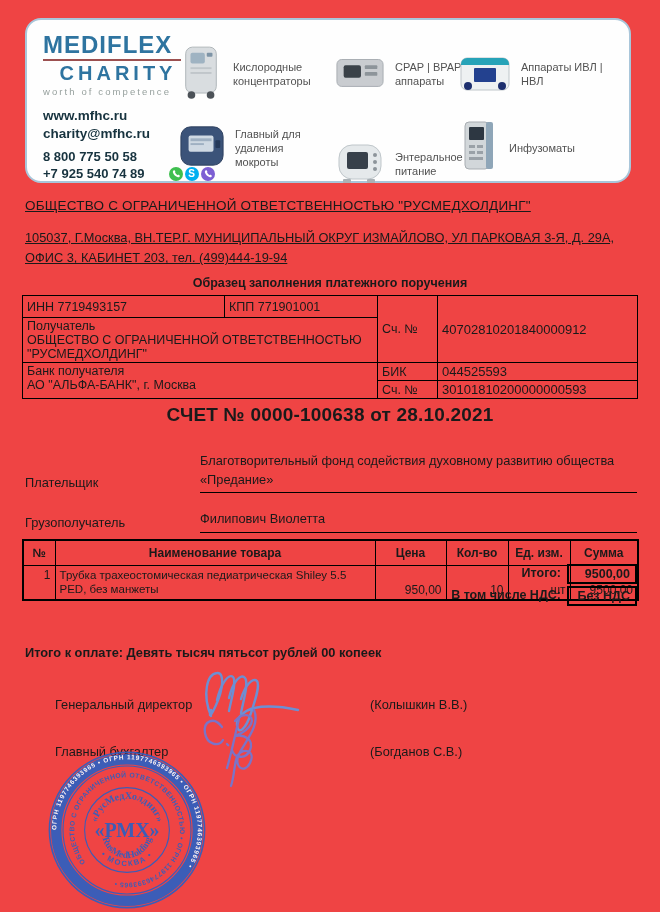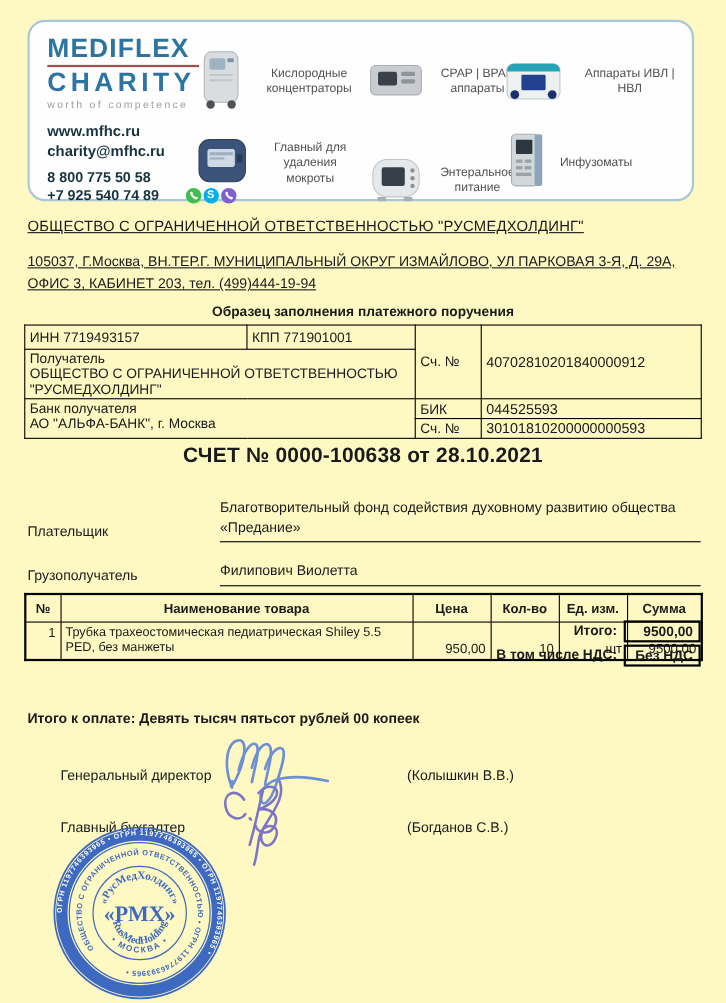--- a/index.html
+++ b/index.html
@@ -1,39 +1,39 @@
 <!DOCTYPE html>
 <html><head>
 <meta charset="utf-8">
 <style>
   html,body{margin:0;padding:0;background:#ffffff;}
-  .page{position:relative;width:660px;height:912px;background:#fef9c3;
+  .page{position:relative;width:660px;height:912px;background:#ef4444;
         font-family:"Liberation Sans",sans-serif;color:#1a1a1a;overflow:hidden;}
 
   
   .header-card{position:absolute;left:25px;top:18px;width:606px;height:165px;
                border:2px solid #a9c6da;border-radius:16px;background:#fefefe;box-sizing:border-box;}
   .logo-block{position:absolute;left:16px;top:12px;width:150px;}
   .logo-line1{font-size:24px;font-weight:bold;color:#2e74a0;letter-spacing:1px;line-height:1.05;}
   .logo-divider{width:138px;height:2px;background:#9c5050;margin:2px 0 2px 0;}
-  .logo-line2{font-size:24px;font-weight:bold;color:#2e74a0;letter-spacing:4px;line-height:1.05;}
+  .logo-line2{font-size:20px;font-weight:bold;color:#2e74a0;letter-spacing:4px;line-height:1.05;text-align:center;}
   .logo-tagline{font-size:9.5px;color:#97a19e;letter-spacing:2.1px;margin-top:2px;white-space:nowrap;}
   .contact-web{margin-top:10px;font-weight:bold;font-size:13.5px;color:#17333f;line-height:1.3;}
   .contact-phones{margin-top:7px;font-weight:bold;font-size:13px;color:#17333f;line-height:1.25;}
   .phone-row{display:flex;align-items:center;gap:20px;white-space:nowrap;}
   .msg-icons{display:inline-flex;gap:2px;margin-left:4px;}
   .msg-icon{width:14px;height:14px;border-radius:50%;display:inline-flex;align-items:center;justify-content:center;}
   .msg-icon svg{display:block;}
   .icon-wa{background:#3fbf4f;}
   .icon-sk{background:#00aff0;color:#fff;font-size:10px;font-weight:bold;line-height:1;}
   .icon-vb{background:#7d5fd3;}
 
   .product-cell{position:absolute;display:flex;align-items:center;gap:10px;}
   .product-cell .p-icon{flex:0 0 auto;}
-  .product-label{font-size:11px;color:#525252;line-height:1.3;text-align:center;}
+  .product-label{font-size:11px;color:#525252;line-height:1.3;}
   .pc1{left:152px;top:18px;width:150px;height:72px;}
   .pc2{left:308px;top:18px;width:138px;height:72px;}
   .pc3{left:432px;top:18px;width:165px;height:72px;}
   .pc4{left:152px;top:98px;width:150px;height:60px;}
   .pc5{left:308px;top:114px;width:138px;height:60px;}
   .pc6{left:432px;top:98px;width:165px;height:60px;}
 
   
   .company-name{position:absolute;left:25px;top:198px;width:610px;font-size:13.5px;
                 text-decoration:underline;letter-spacing:0.2px;}

